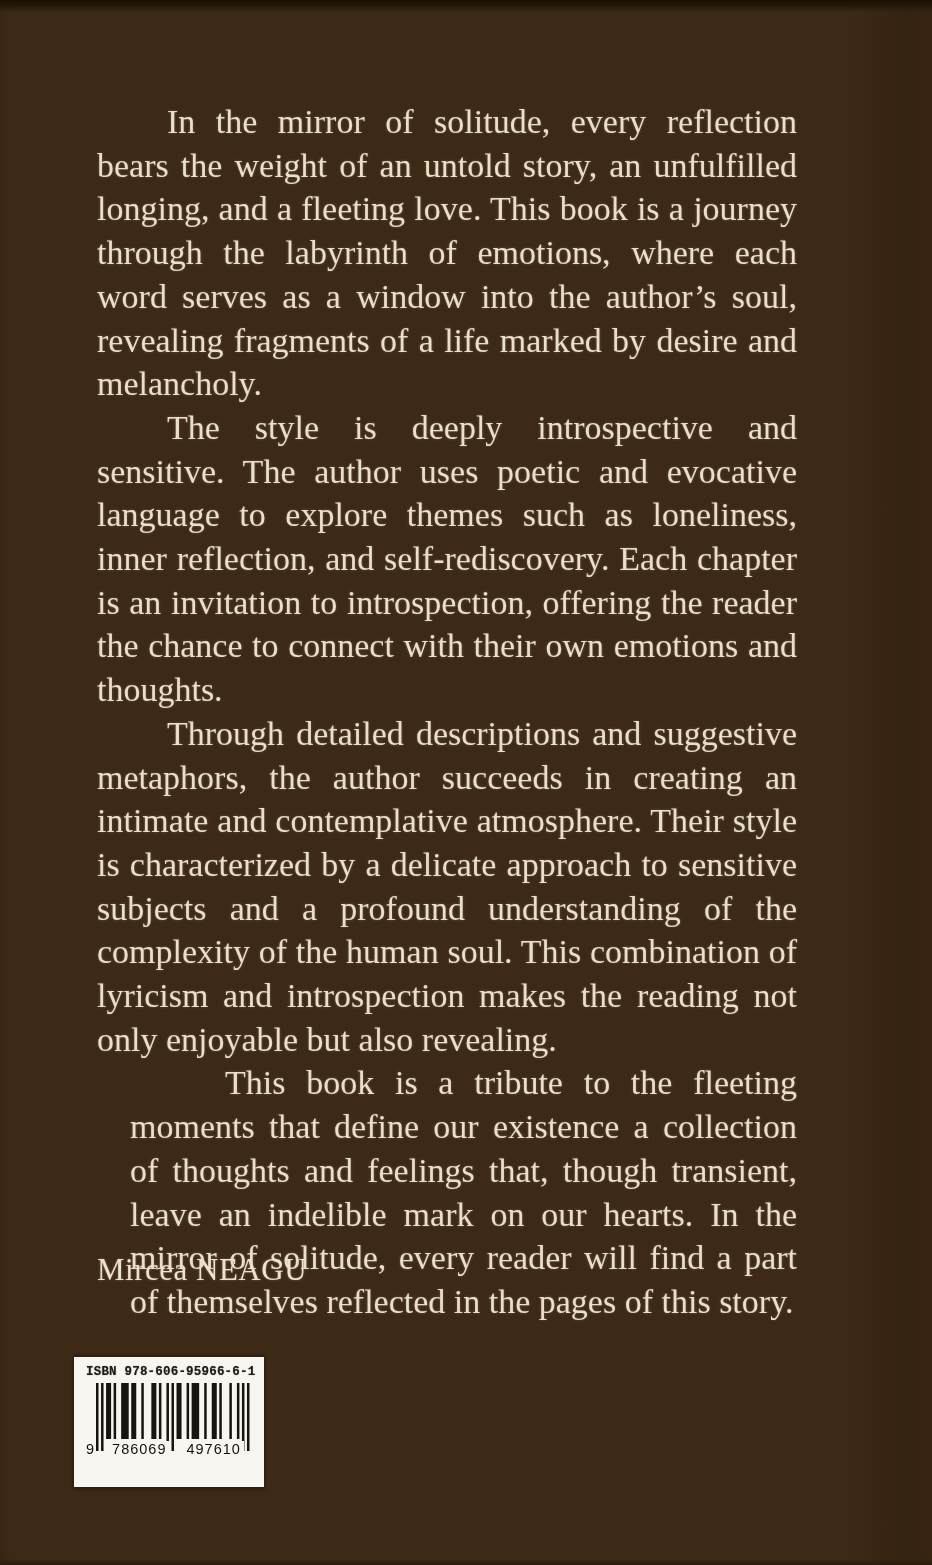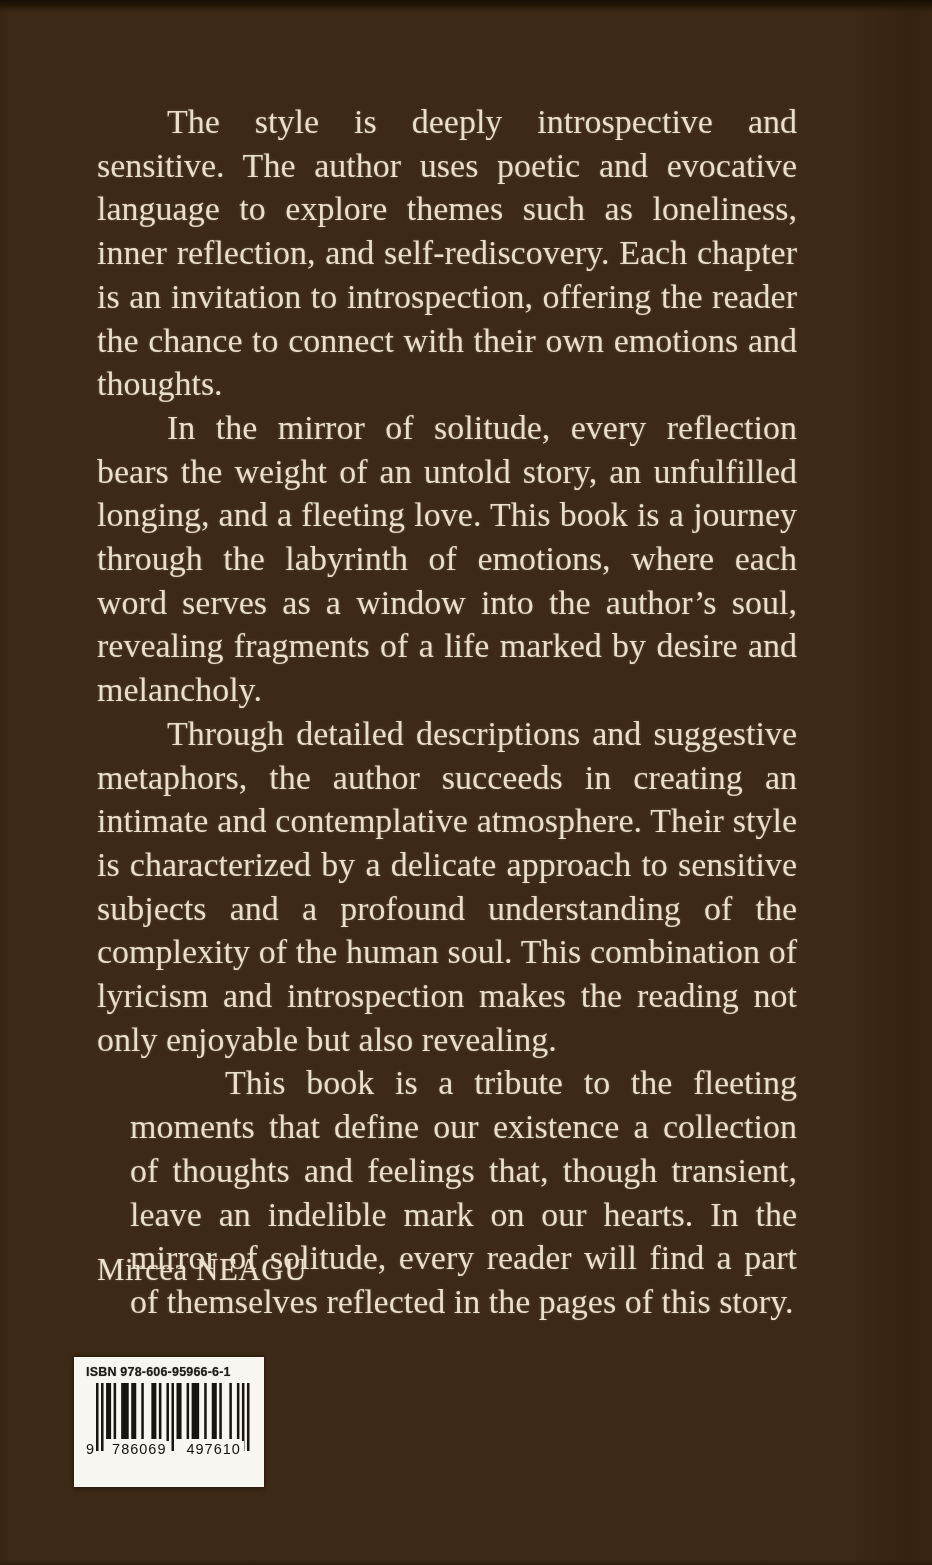--- a/index.html
+++ b/index.html
@@ -50,25 +50,26 @@
     background:#f8f6f0;
     box-shadow:0 2px 4px rgba(0,0,0,0.35), 0 -2px 3px rgba(0,0,0,0.25);
     box-sizing:border-box;
     padding:8px 12px 6px 12px;
     font-family:"Liberation Sans","DejaVu Sans",sans-serif;
   }
   .isbn-line{
     font-size:12.5px;
     font-weight:bold;
     color:#1f1c1a;
-    text-align:left;
+    text-align:center;
     letter-spacing:0.2px;
     white-space:nowrap;
     text-shadow:0 0 1px rgba(31,28,26,0.6);
     margin-bottom:4px;
+    font-family:Liberation Mono, monospace;
   }
   .bars-wrap{position:relative;height:74px;}
   .bars-wrap svg{position:absolute;left:10px;top:0;width:156px;height:68px;}
   .ean-row{
     position:absolute;left:0;bottom:0;width:100%;
     display:flex;align-items:flex-end;
     font-size:14.5px;
     color:#141210;
     letter-spacing:1px;
   }
@@ -82,22 +83,22 @@
   .ean-row .grp.g2{margin-left:14px;}
 </style>
 </head>
 <body>
 
 <div class="cover">
   <div class="edge-top"></div>
   <div class="edge-bottom"></div>
 
   <div class="synopsis">
+    <p>In the mirror of solitude, every reflection bears the weight of an untold story, an unfulfilled longing, and a fleeting love. This book is a journey through the labyrinth of emotions, where each word serves as a window into the author’s soul, revealing fragments of a life marked by desire and melancholy.</p>
     <p>The style is deeply introspective and sensitive. The author uses poetic and evocative language to explore themes such as loneliness, inner reflection, and self-rediscovery. Each chapter is an invitation to introspection, offering the reader the chance to connect with their own emotions and thoughts.</p>
-    <p>In the mirror of solitude, every reflection bears the weight of an untold story, an unfulfilled longing, and a fleeting love. This book is a journey through the labyrinth of emotions, where each word serves as a window into the author’s soul, revealing fragments of a life marked by desire and melancholy.</p>
     <p>Through detailed descriptions and suggestive metaphors, the author succeeds in creating an intimate and contemplative atmosphere. Their style is characterized by a delicate approach to sensitive subjects and a profound understanding of the complexity of the human soul. This combination of lyricism and introspection makes the reading not only enjoyable but also revealing.</p>
     <p class="deep-indent">This book is a tribute to the fleeting moments that define our existence a collection of thoughts and feelings that, though transient, leave an indelible mark on our hearts. In the mirror of solitude, every reader will find a part of themselves reflected in the pages of this story.</p>
   </div>
 
   <div class="author">
     <span>Mircea NEAGU</span>
   </div>
 
   <div class="barcode-box">
     <div class="isbn-line">ISBN 978-606-95966-6-1</div>

